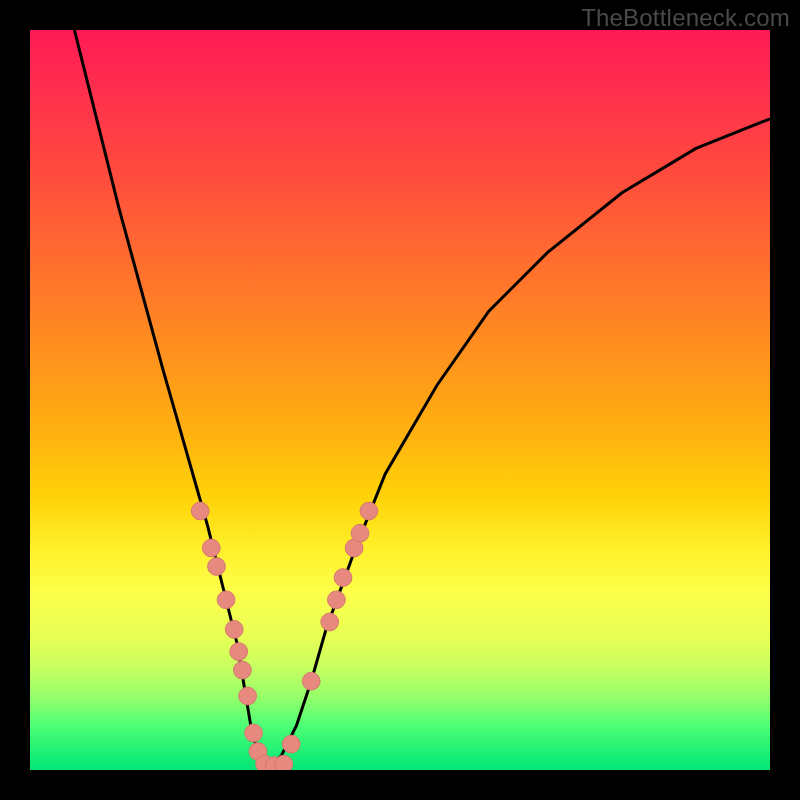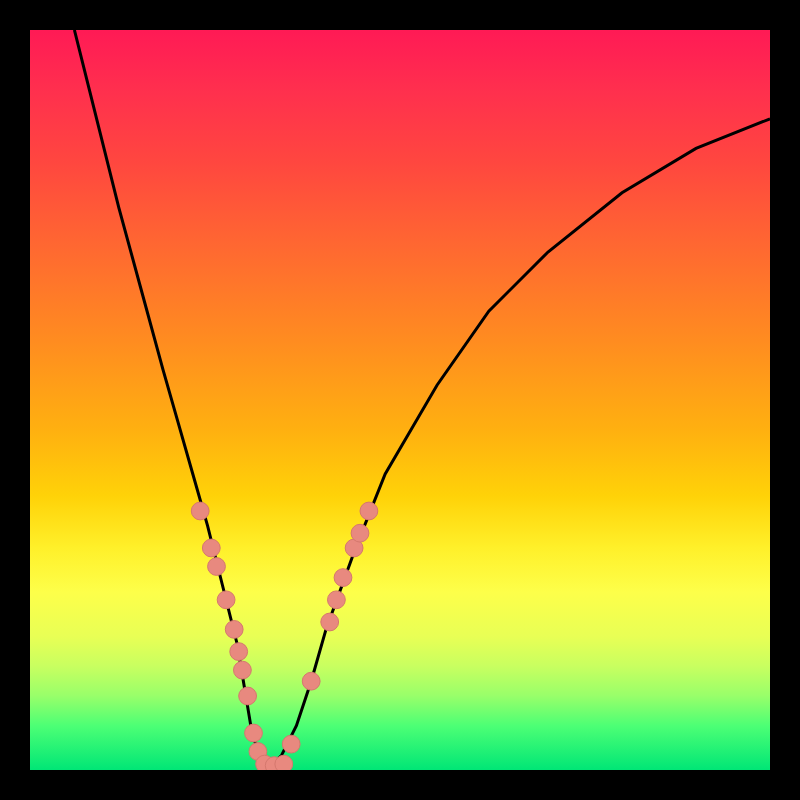--- a/index.html
+++ b/index.html
@@ -82,13 +82,14 @@
           <circle cx="281.2" cy="651.2" r="8.9" fill="#e8897f" stroke="#d5786e" stroke-width="1"></circle>
           <circle cx="299.7" cy="592.0" r="8.9" fill="#e8897f" stroke="#d5786e" stroke-width="1"></circle>
           <circle cx="306.4" cy="569.8" r="8.9" fill="#e8897f" stroke="#d5786e" stroke-width="1"></circle>
           <circle cx="313.0" cy="547.6" r="8.9" fill="#e8897f" stroke="#d5786e" stroke-width="1"></circle>
           <circle cx="324.1" cy="518.0" r="8.9" fill="#e8897f" stroke="#d5786e" stroke-width="1"></circle>
           <circle cx="330.0" cy="503.2" r="8.9" fill="#e8897f" stroke="#d5786e" stroke-width="1"></circle>
           <circle cx="338.9" cy="481.0" r="8.9" fill="#e8897f" stroke="#d5786e" stroke-width="1"></circle>
         </g>
     </svg>
   </div>
+  <div class="source-label">TheBottleneck.com</div>
 </div>
 
 </body></html>

